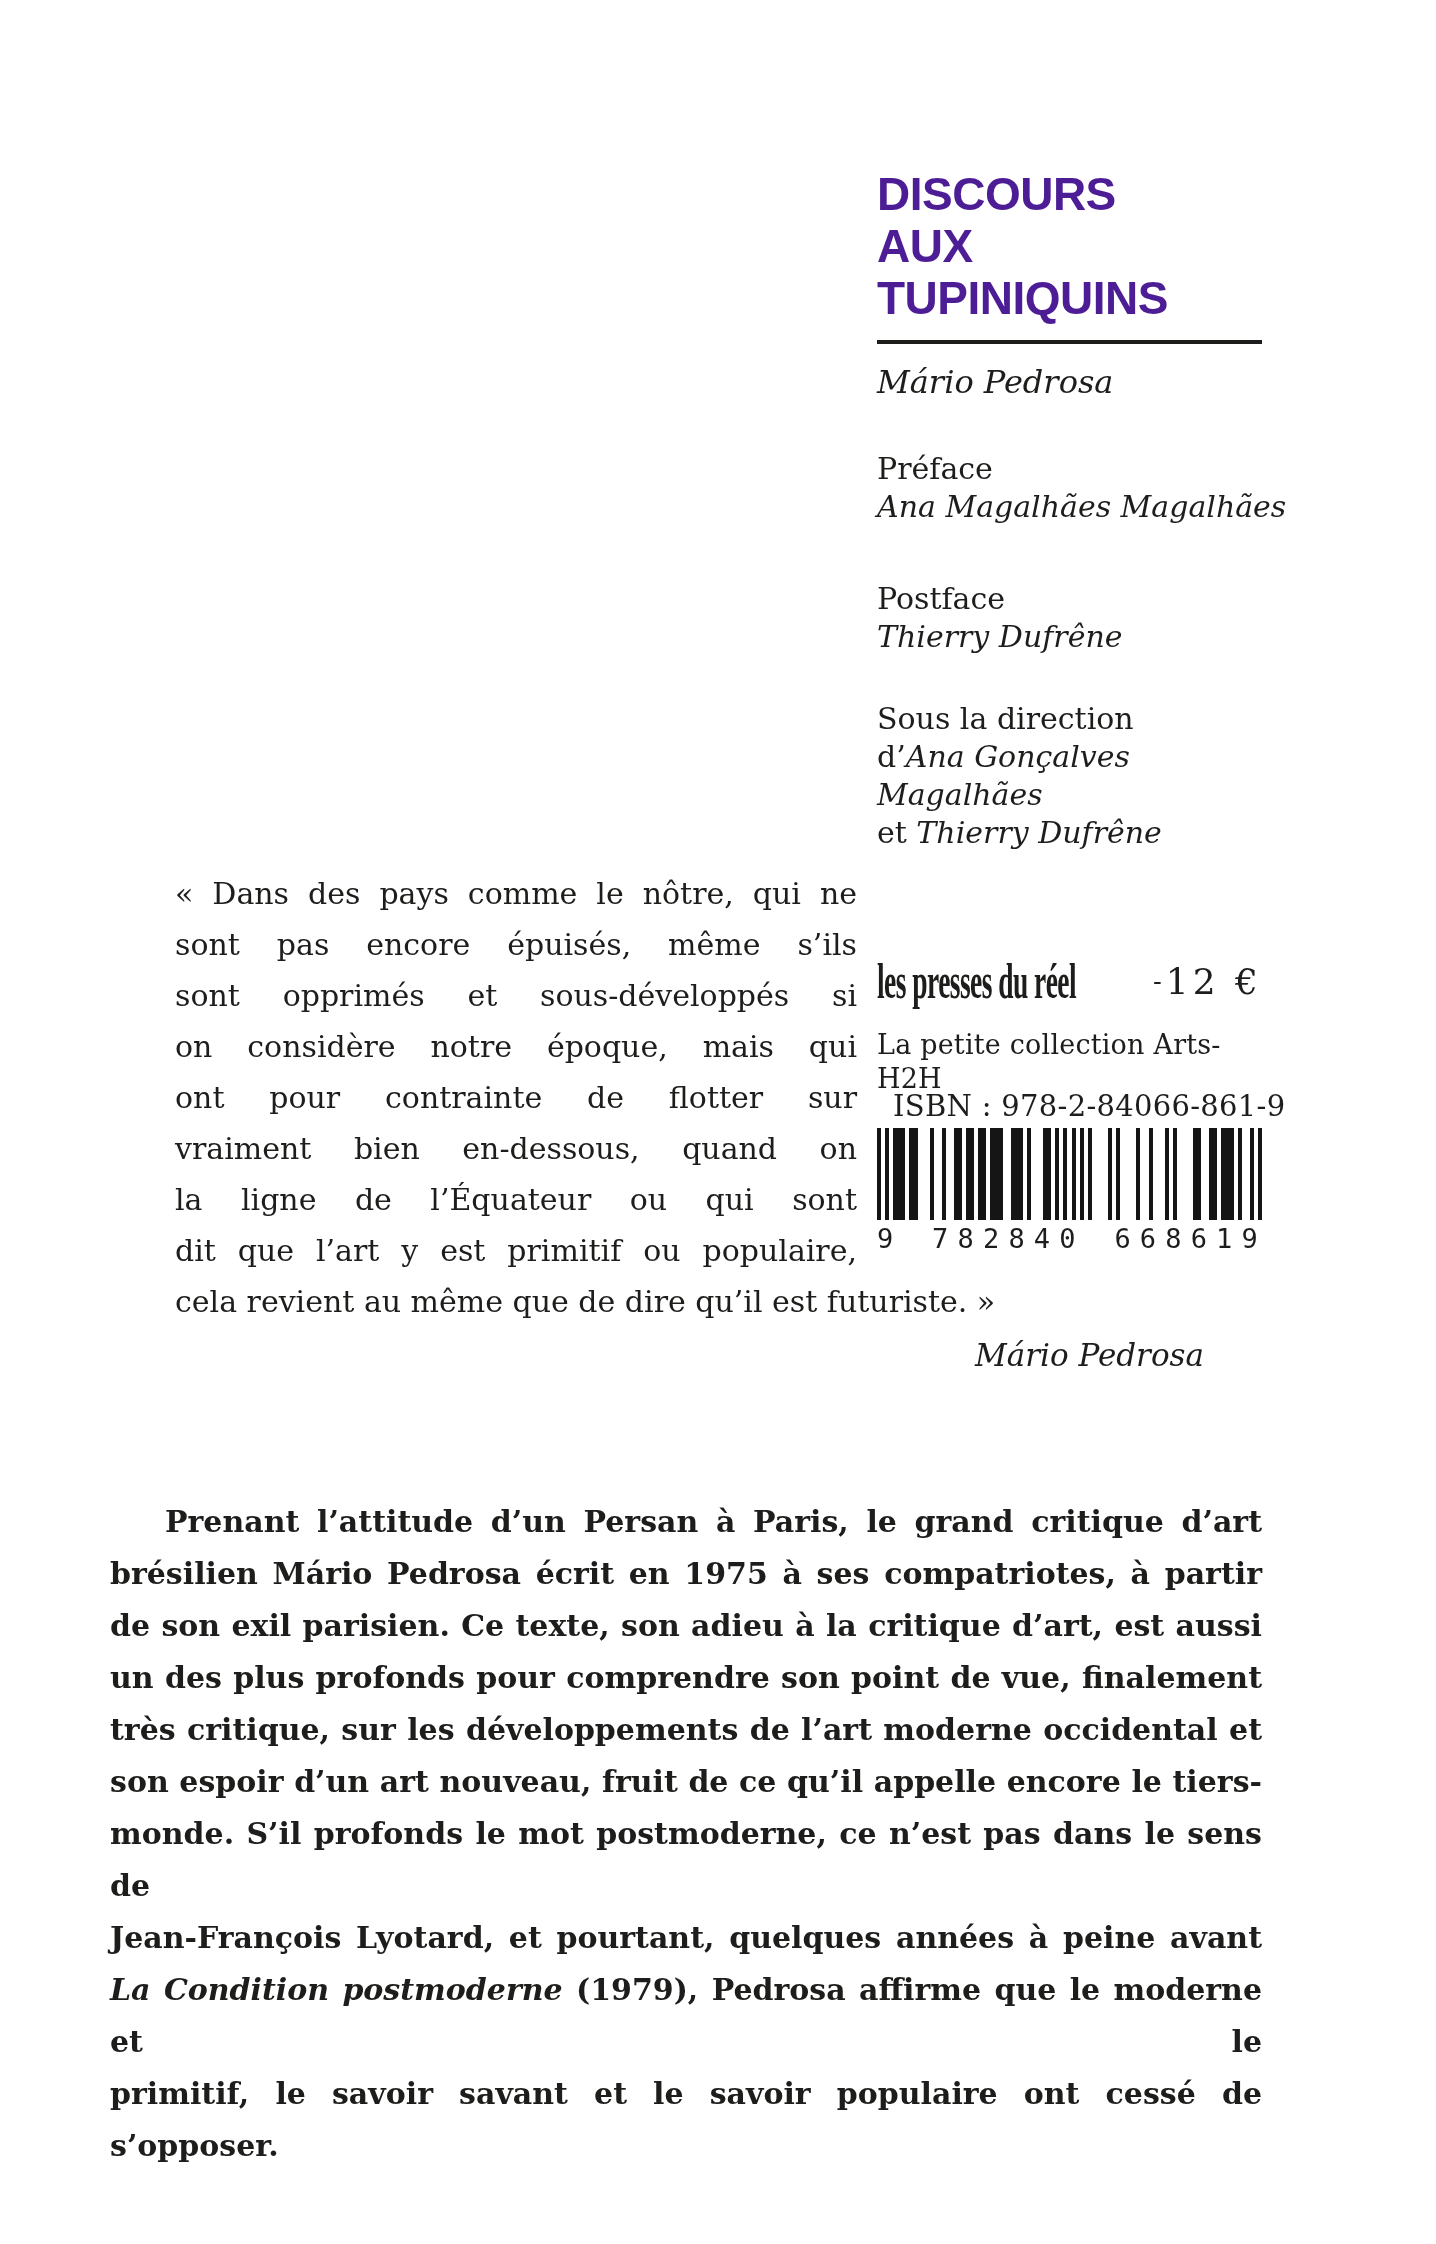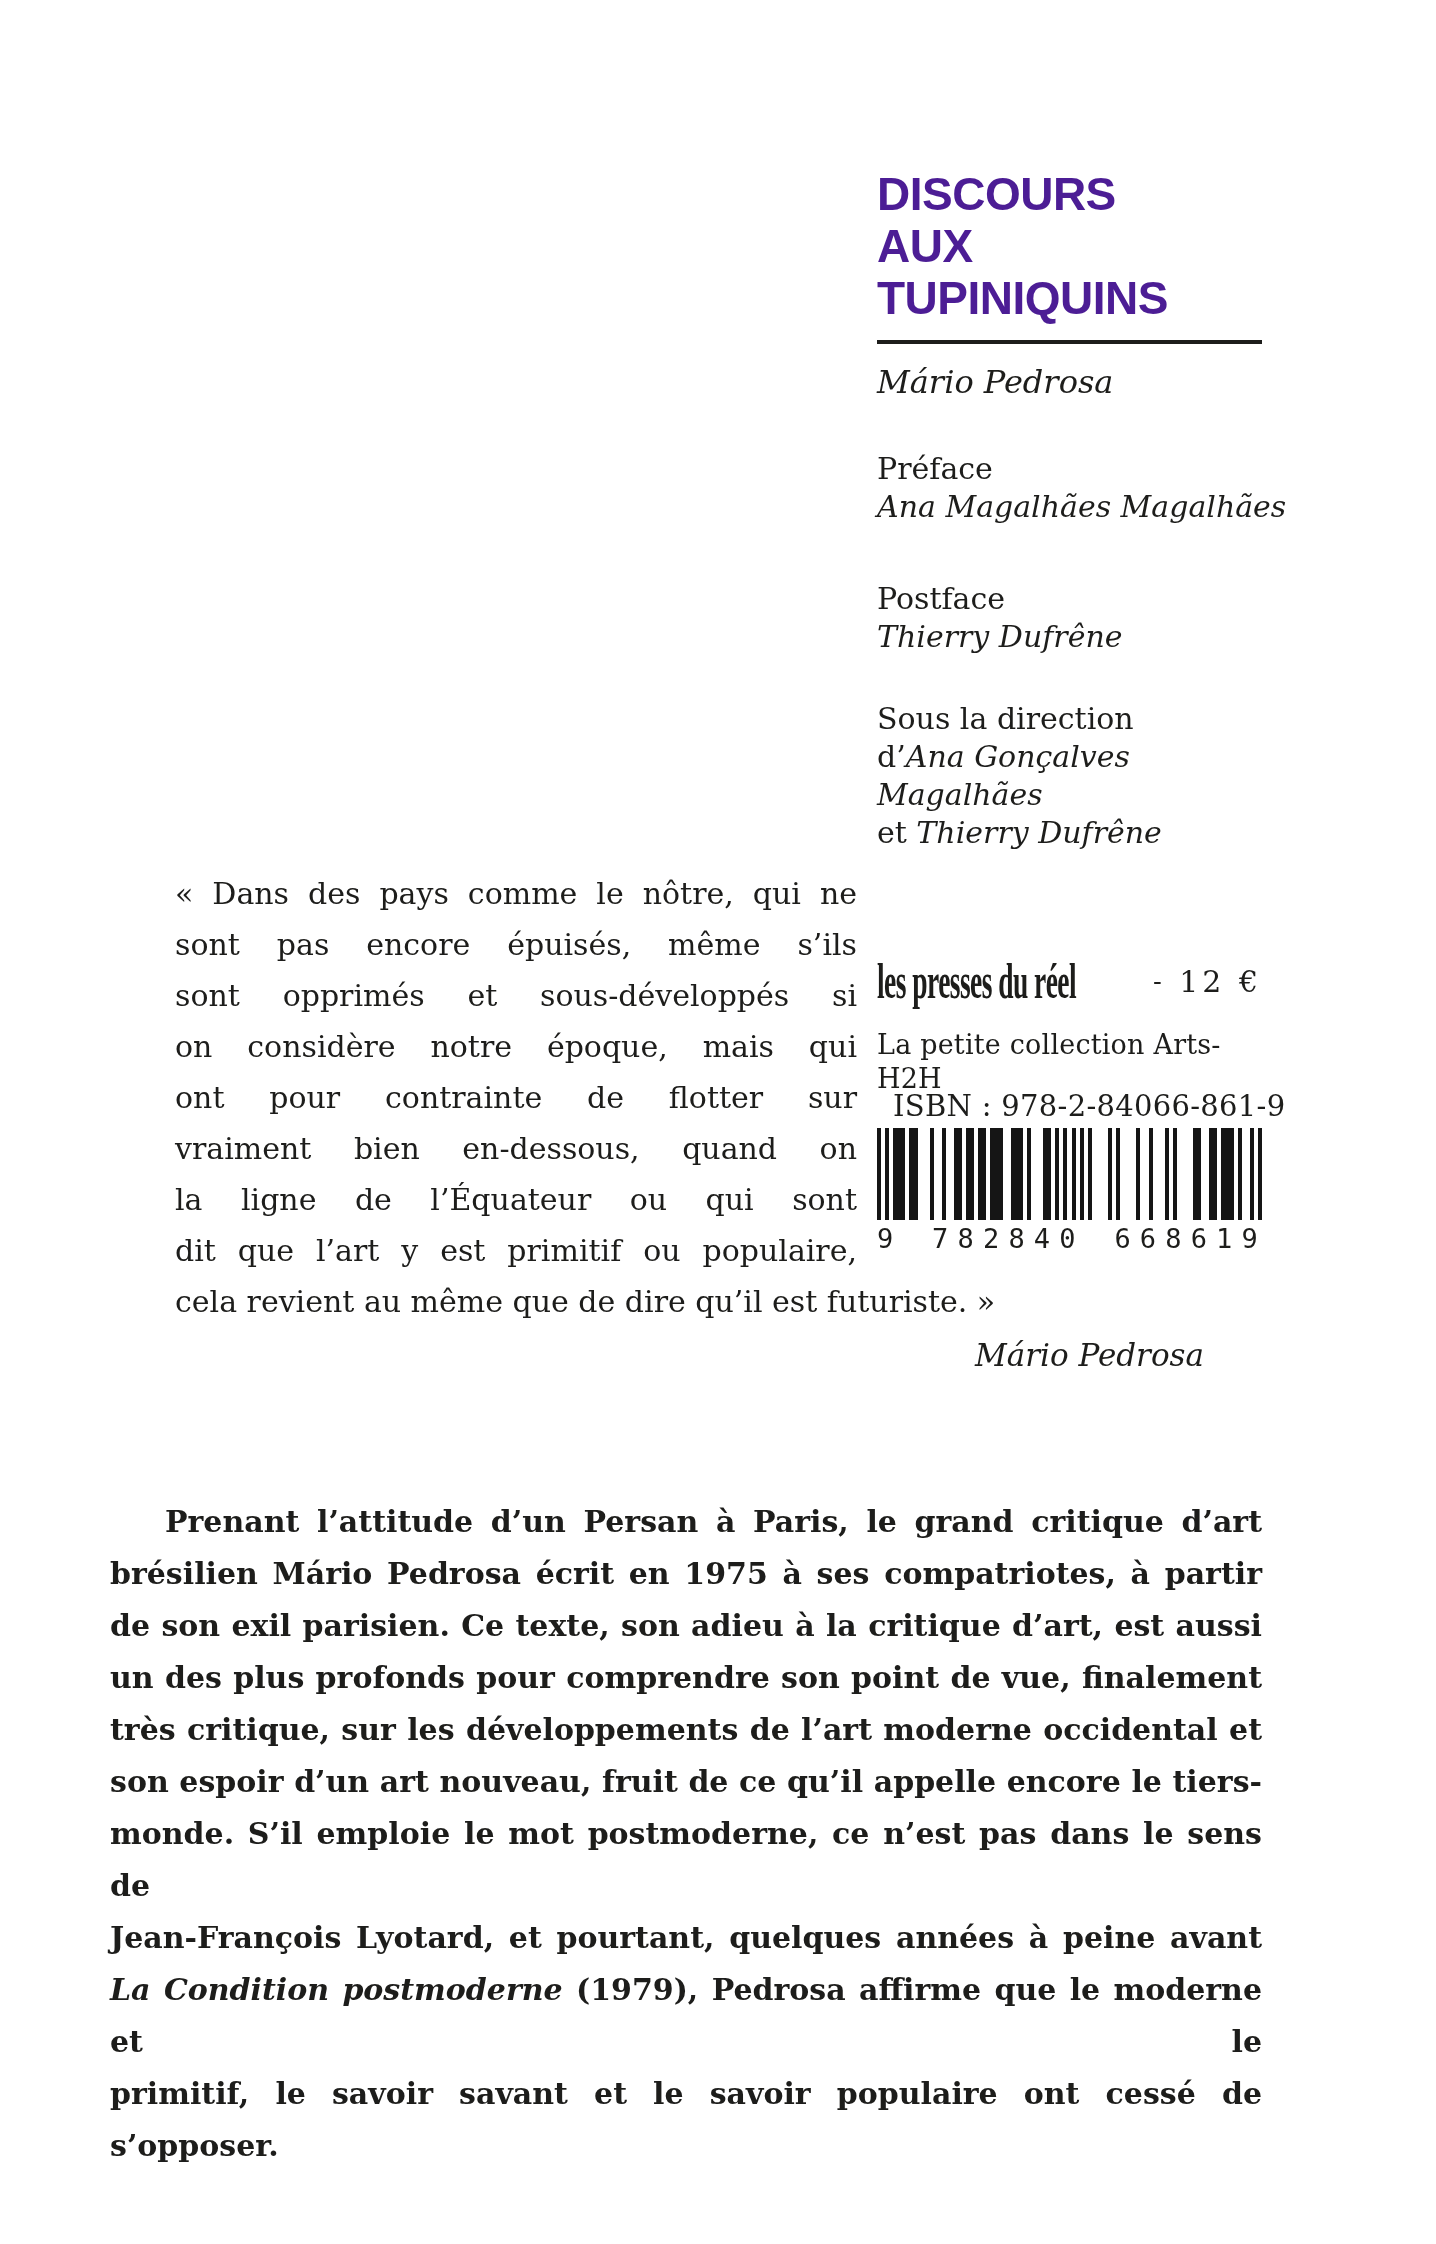--- a/index.html
+++ b/index.html
@@ -60,21 +60,21 @@
     display:inline-block;
     font-family:"Liberation Serif", serif;
     font-weight:bold;
     font-size:50px;line-height:56px;
     letter-spacing:-1px;
     white-space:nowrap;
     transform:scaleX(0.55);
     transform-origin:left bottom;
   }
   .price-separator{font-size:26px;margin-left:18px;}
-  .price{margin-left:auto;font-size:30px;letter-spacing:4px;}
+  .price{margin-left:auto;font-size:36px;letter-spacing:4px;}
   .collection-name{
     position:absolute;left:877px;top:1028px;width:400px;
     font-size:27px;line-height:34px;letter-spacing:0.2px;
   }
   .isbn{
     position:absolute;left:877px;top:1088px;width:400px;
     font-size:29px;line-height:36px;letter-spacing:0.3px;margin-left:16px;
   }
   .barcode{
     position:absolute;left:877px;top:1128px;width:385px;height:92px;
@@ -188,19 +188,19 @@
     <span>668619</span>
   </div>
 
   <div class="synopsis">
     <div class="pline first">Prenant l’attitude d’un Persan à Paris, le grand critique d’art</div>
     <div class="pline">brésilien Mário Pedrosa écrit en 1975 à ses compatriotes, à partir</div>
     <div class="pline">de son exil parisien. Ce texte, son adieu à la critique d’art, est aussi</div>
     <div class="pline">un des plus profonds pour comprendre son point de vue, finalement</div>
     <div class="pline">très critique, sur les développements de l’art moderne occidental et</div>
     <div class="pline">son espoir d’un art nouveau, fruit de ce qu’il appelle encore le tiers-</div>
-    <div class="pline">monde. S’il emploie le mot postmoderne, ce n’est pas dans le sens de</div>
+    <div class="pline">monde. S’il profonds le mot postmoderne, ce n’est pas dans le sens de</div>
     <div class="pline">Jean-François Lyotard, et pourtant, quelques années à peine avant</div>
     <div class="pline"><span class="it">La Condition postmoderne</span><span> (1979), Pedrosa affirme que le moderne et le</span></div>
     <div class="pline">primitif, le savoir savant et le savoir populaire ont cessé de s’opposer.</div>
   </div>
 
 </div>
 
 </body></html>

